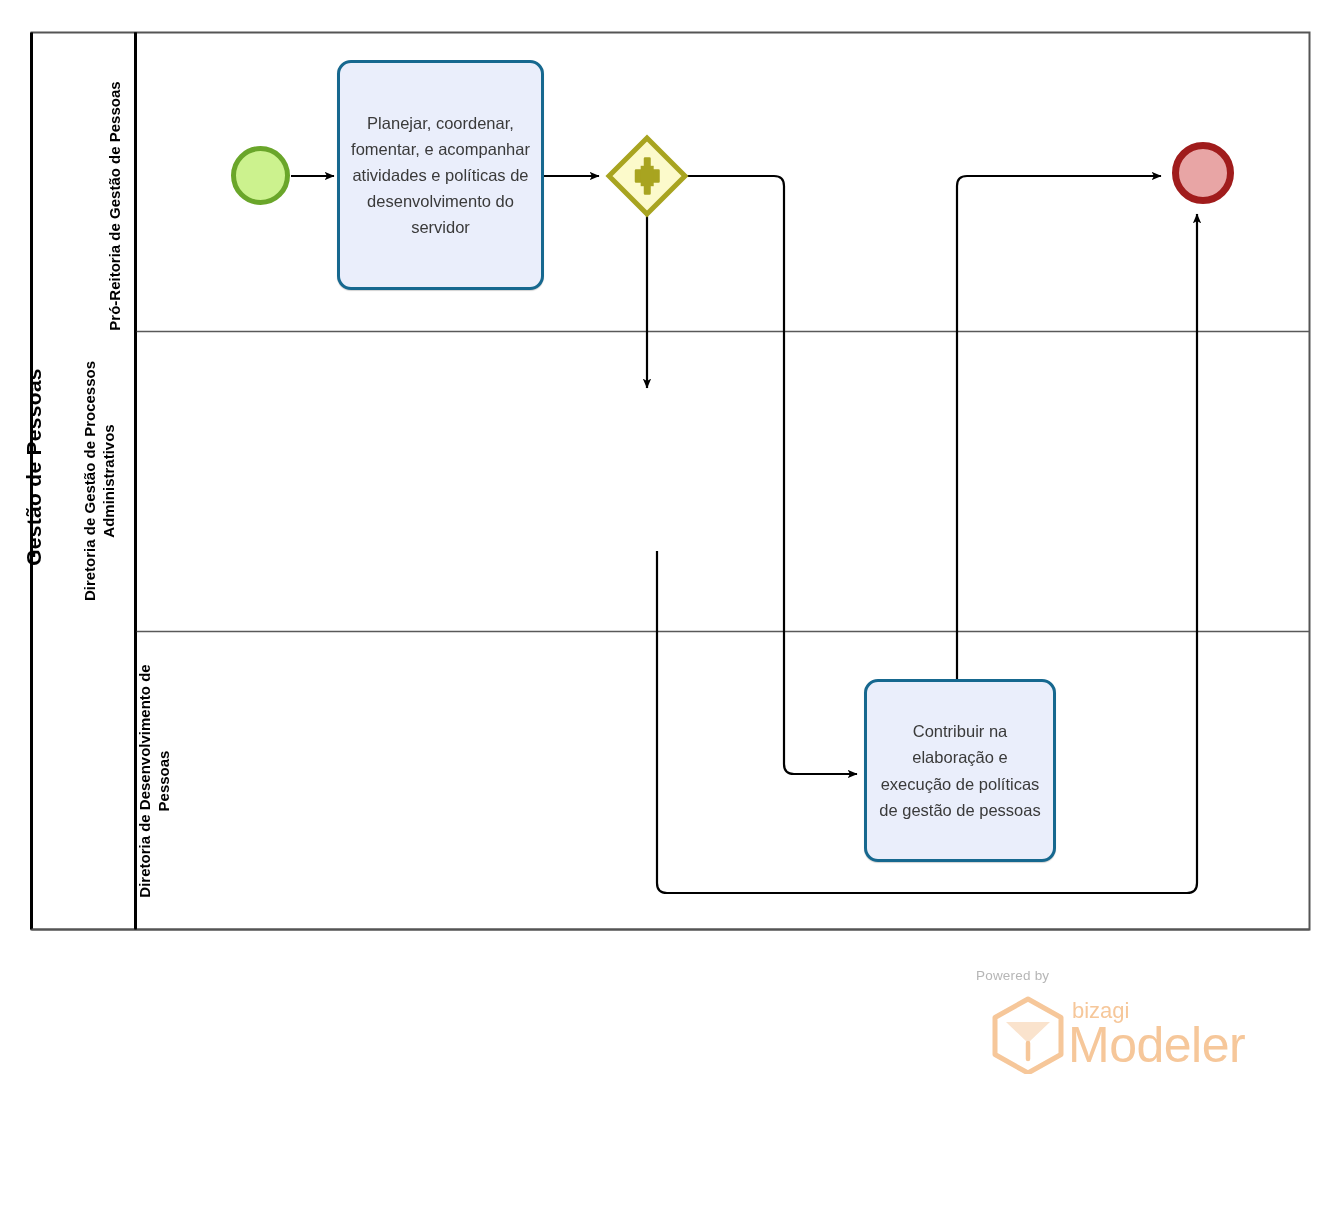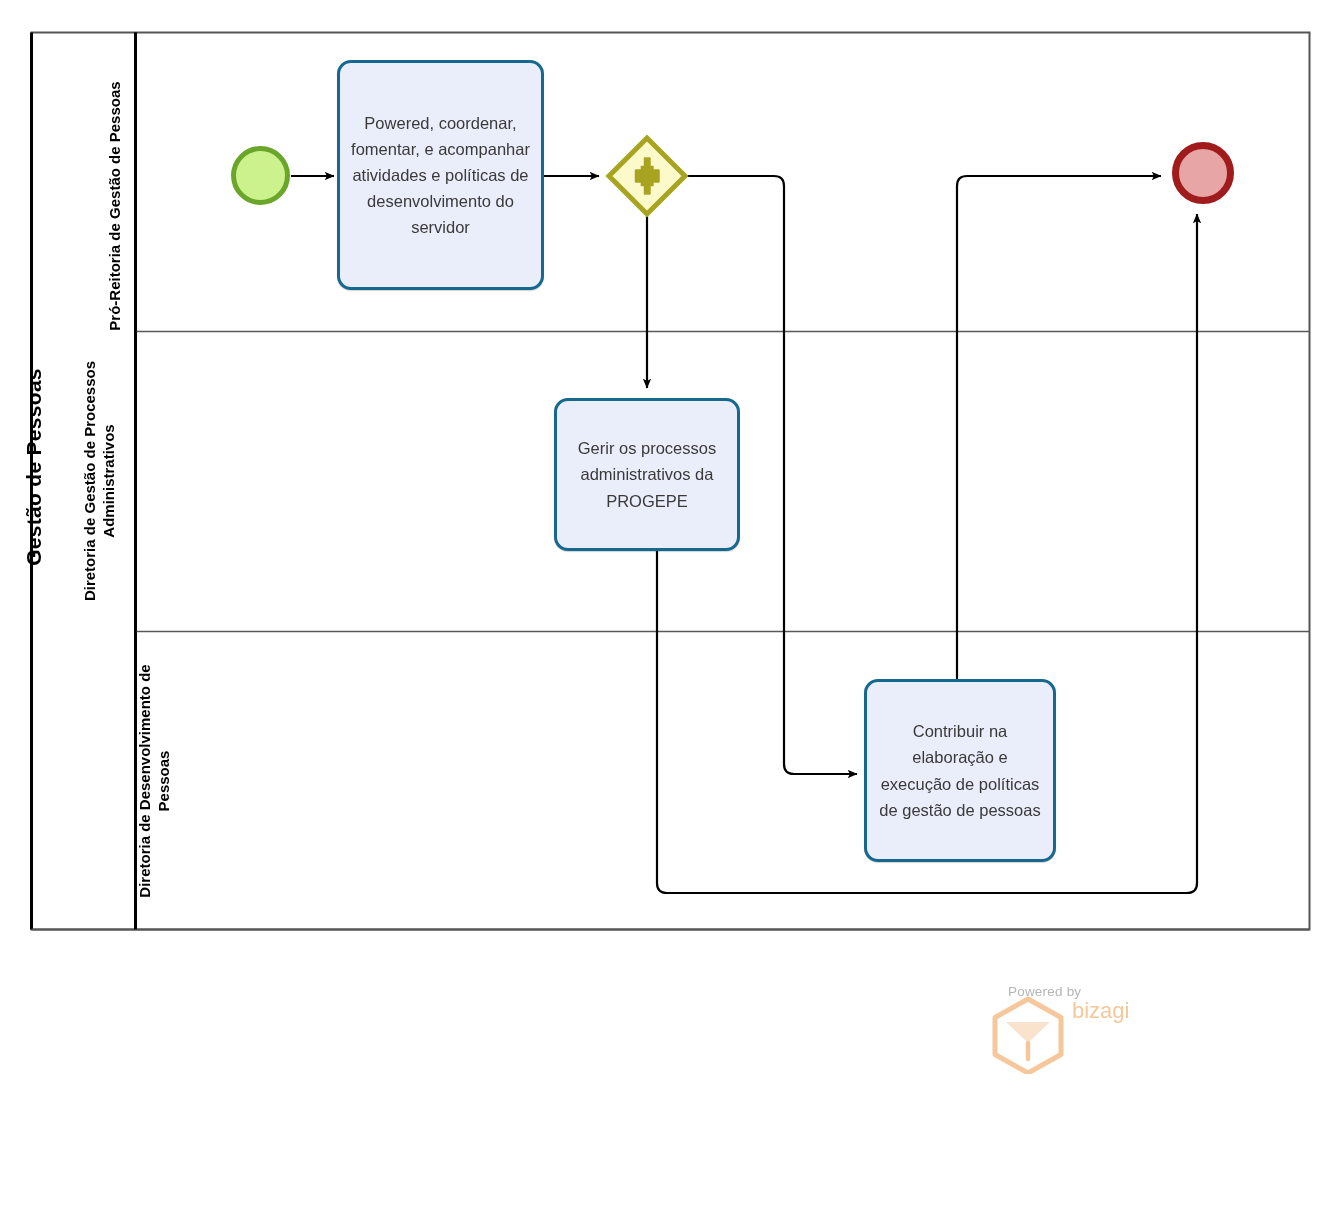--- a/index.html
+++ b/index.html
@@ -112,25 +112,24 @@
   #watermark {
     position: absolute;
     left: 968px;
     top: 968px;
     width: 300px;
     height: 110px;
     pointer-events: none;
   }
   #watermark-powered {
     position: absolute;
-    left: 8px; top: 16px;
+    left: 8px; top: 0px;
     font-size: 13.5px;
     color: #b6b6b6;
     letter-spacing: 0.2px;
-    margin-left: 32px;
   }
   #watermark-hex {
     position: absolute;
     left: 22px; top: 28px;
   }
   #watermark-bizagi {
     position: absolute;
     left: 104px; top: 30px;
     font-size: 22px;
     color: #f6c79a;
@@ -211,32 +210,32 @@
   <div class="vlabel" id="lane-label-0">Pró-Reitoria de Gestão de Pessoas</div>
 
   <div class="vlabel" id="lane-label-1">Diretoria de Gestão de Processos Administrativos</div>
 
   <div class="vlabel" id="lane-label-2">Diretoria de Desenvolvimento de Pessoas</div>
 
   <div class="event" id="start-event"></div>
 
   <div class="event" id="end-event"></div>
 
-  <div class="task" id="task-planejar" style="left:337px; top:60px; width:207px; height:230px;">Powered, coordenar, fomentar, e acompanhar atividades e políticas de desenvolvimento do servidor</div>
-
-  <div class="task" id="task-gerir" style="left:554px; top:398px; width:186px; height:153px;">Gerir os processos administrativos da PROGEPE</div>
+  <div class="task" id="task-planejar" style="left:337px; top:60px; width:207px; height:230px;">Planejar, coordenar, fomentar, e acompanhar atividades e políticas de desenvolvimento do servidor</div>
+
 
   <div class="task" id="task-contribuir" style="left:864px; top:679px; width:192px; height:183px;">Contribuir na elaboração e execução de políticas de gestão de pessoas</div>
 
   <div id="watermark">
     <div id="watermark-powered">Powered by</div>
 
     <svg id="watermark-hex" width="76" height="78" viewBox="0 0 76 78">
       <polygon points="38,3 71,21.5 71,58.5 38,77 5,58.5 5,21.5" fill="none" stroke="#f6c79a" stroke-width="5" stroke-linejoin="round"></polygon>
       <polygon points="16,26 38,47 60,26" fill="#fae3cd"></polygon>
       <path d="M38,47 L38,63" stroke="#f6c79a" stroke-width="4.5" stroke-linecap="round"></path>
     </svg>
 
     <div id="watermark-bizagi">bizagi</div>
 
+    <div id="watermark-modeler">Modeler</div>
   </div>
 
 </div>
 
 </body></html>

